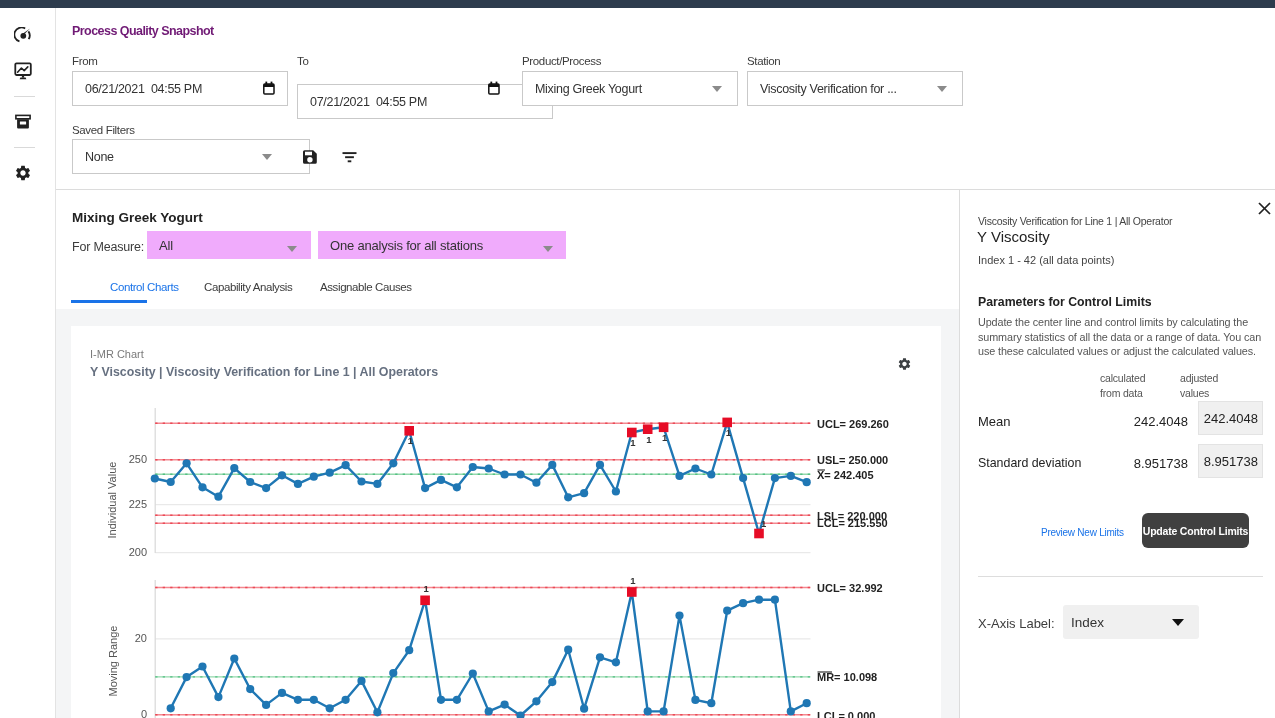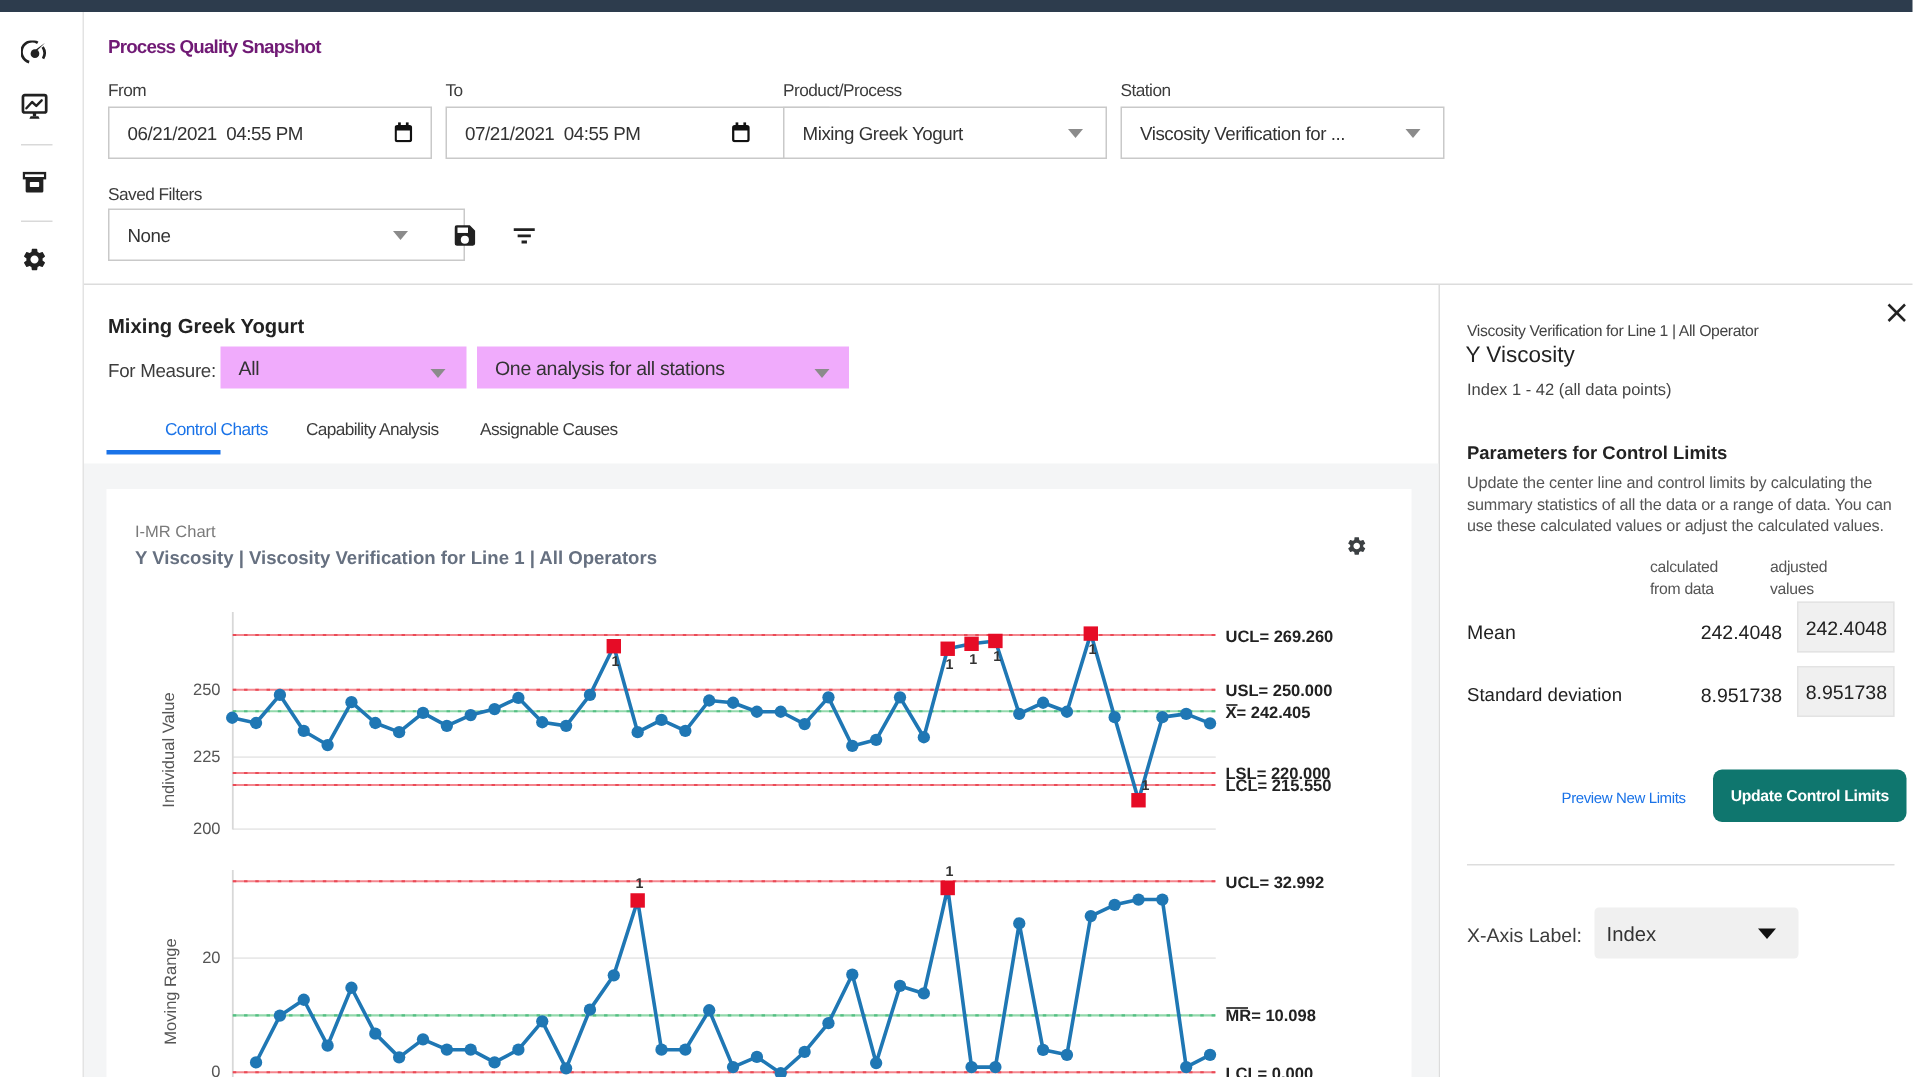--- a/index.html
+++ b/index.html
@@ -44,21 +44,21 @@
 <div class="sdiv" style="top:147px"></div>
 <svg class="abs" style="left:14px;top:164px" width="18" height="18" viewBox="0 0 24 24">
   <path d="M19.14,12.94c0.04-0.3,0.06-0.61,0.06-0.94c0-0.32-0.02-0.64-0.07-0.94l2.03-1.58c0.18-0.14,0.23-0.41,0.12-0.61l-1.92-3.32c-0.12-0.22-0.37-0.29-0.59-0.22l-2.39,0.96c-0.5-0.38-1.03-0.7-1.62-0.94L14.4,2.81c-0.04-0.24-0.24-0.41-0.48-0.41h-3.84c-0.24,0-0.43,0.17-0.47,0.41L9.25,5.35C8.66,5.59,8.12,5.92,7.63,6.29L5.24,5.33c-0.22-0.08-0.47,0-0.59,0.22L2.74,8.87C2.62,9.08,2.66,9.34,2.86,9.48l2.03,1.58C4.84,11.36,4.8,11.69,4.8,12s0.02,0.64,0.07,0.94l-2.03,1.58c-0.18,0.14-0.23,0.41-0.12,0.61l1.92,3.32c0.12,0.22,0.37,0.29,0.59,0.22l2.39-0.96c0.5,0.38,1.03,0.7,1.62,0.94l0.36,2.54c0.05,0.24,0.24,0.41,0.48,0.41h3.84c0.24,0,0.44-0.17,0.47-0.41l0.36-2.54c0.59-0.24,1.13-0.56,1.62-0.94l2.39,0.96c0.22,0.08,0.47,0,0.59-0.22l1.92-3.32c0.12-0.22,0.07-0.47-0.12-0.61L19.14,12.94z M12,15.6c-1.98,0-3.6-1.62-3.6-3.6s1.62-3.6,3.6-3.6s3.6,1.62,3.6,3.6S13.98,15.6,12,15.6z" fill="#212121"></path>
 </svg>
 
 <div class="abs" style="left:72px;top:24px;font-size:12.5px;font-weight:bold;letter-spacing:-0.55px;color:#701a75">Process Quality Snapshot</div>
 
 <label class="fl" style="left:72px;top:55px">From</label>
 <div class="inp" style="left:72px;top:71px;width:216px">06/21/2021&nbsp; 04:55 PM</div>
 <label class="fl" style="left:297px;top:55px">To</label>
-<div class="inp" style="left:297px;top:71px;width:256px">07/21/2021&nbsp; 04:55 PM</div>
+<div class="inp" style="left:297px;top:84px;width:256px">07/21/2021&nbsp; 04:55 PM</div>
 <svg class="abs" style="left:263px;top:81px" width="12" height="14" viewBox="0 0 12 14">
   <rect x="0.8" y="3.1" width="10.2" height="9.9" rx="1" fill="none" stroke="#111" stroke-width="1.5"></rect>
   <rect x="0.8" y="3.1" width="10.2" height="2.9" fill="#111"></rect>
   <rect x="2.4" y="0.6" width="1.8" height="2.6" fill="#111"></rect>
   <rect x="7.6" y="0.6" width="1.8" height="2.6" fill="#111"></rect>
 </svg>
 <svg class="abs" style="left:488px;top:81px" width="12" height="14" viewBox="0 0 12 14">
   <rect x="0.8" y="3.1" width="10.2" height="9.9" rx="1" fill="none" stroke="#111" stroke-width="1.5"></rect>
   <rect x="0.8" y="3.1" width="10.2" height="2.9" fill="#111"></rect>
   <rect x="2.4" y="0.6" width="1.8" height="2.6" fill="#111"></rect>
@@ -257,19 +257,19 @@
 
 <div class="abs" style="left:978px;top:414px;font-size:13px;color:#222">Mean</div>
 <div class="abs" style="left:1100px;top:414px;width:88px;text-align:right;font-size:13px;color:#222">242.4048</div>
 <div class="abs" style="left:1198px;top:401px;width:65px;height:34px;background:#f0f0f0;border:1px solid #e3e3e3;display:flex;align-items:center;justify-content:flex-end;padding-right:4px;font-size:13px;color:#222">242.4048</div>
 
 <div class="abs" style="left:978px;top:456px;font-size:12.4px;color:#222">Standard deviation</div>
 <div class="abs" style="left:1100px;top:456px;width:88px;text-align:right;font-size:13px;color:#222">8.951738</div>
 <div class="abs" style="left:1198px;top:444px;width:65px;height:34px;background:#f0f0f0;border:1px solid #e3e3e3;display:flex;align-items:center;justify-content:flex-end;padding-right:4px;font-size:13px;color:#222">8.951738</div>
 
 <div class="abs" style="left:1041px;top:527px;font-size:10px;font-weight:normal;letter-spacing:-0.25px;color:#1a73e8">Preview New Limits</div>
-<div class="abs" style="left:1142px;top:513px;width:129px;height:35px;background:#0f766e;border-radius:6px;color:#fff;font-size:10.5px;font-weight:bold;letter-spacing:-0.2px;display:flex;align-items:center;justify-content:center;white-space:nowrap">Update Control Limits</div>
+<div class="abs" style="left:1142px;top:513px;width:107px;height:35px;background:#404040;border-radius:6px;color:#fff;font-size:10.5px;font-weight:bold;letter-spacing:-0.2px;display:flex;align-items:center;justify-content:center;white-space:nowrap">Update Control Limits</div>
 
 <div class="abs" style="left:978px;top:576px;width:285px;border-top:1px solid #ddd"></div>
 
 <div class="abs" style="left:978px;top:616px;font-size:13px;color:#3c3c3c">X-Axis Label:</div>
 <div class="abs" style="left:1063px;top:605px;width:136px;height:34px;background:#f0f0f0;border-radius:3px;display:flex;align-items:center;padding-left:8px;font-size:13.5px;color:#333">Index</div>
 <div class="abs" style="left:1172px;top:619px;width:0;height:0;border-left:6.5px solid transparent;border-right:6.5px solid transparent;border-top:7px solid #111"></div>
 
 </body></html>

